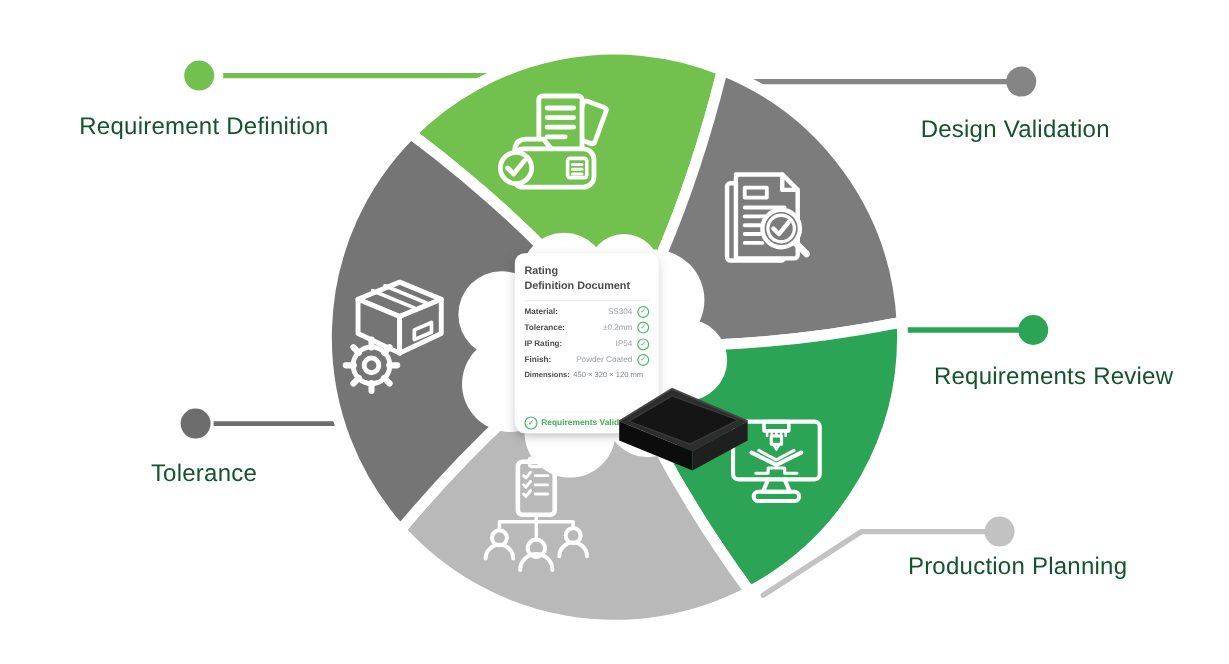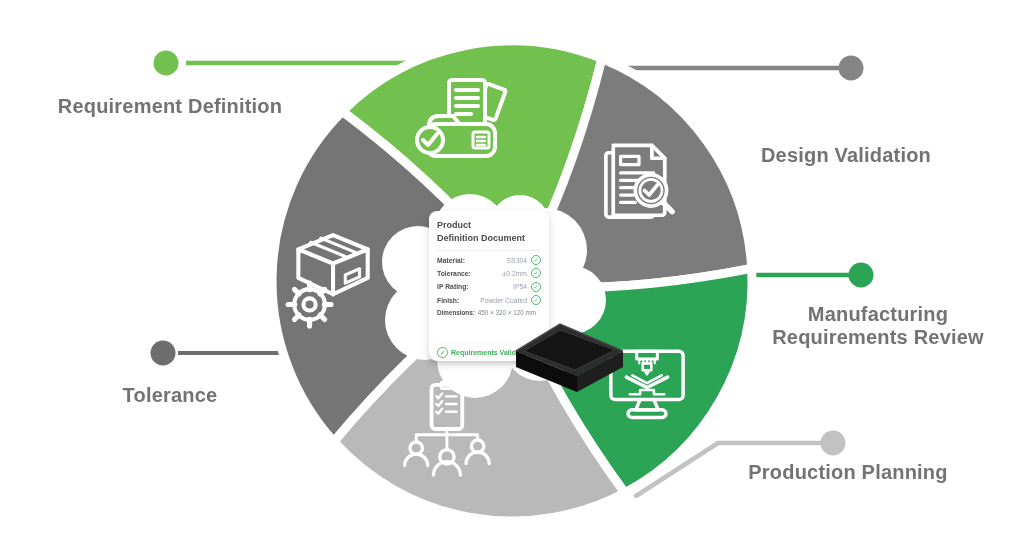--- a/index.html
+++ b/index.html
@@ -1,21 +1,21 @@
 <!DOCTYPE html>
 <html><head>
 <meta charset="utf-8">
 <style>
   html,body{margin:0;padding:0;background:#ffffff;}
   #stage{position:relative;width:1024px;height:553px;background:#ffffff;overflow:hidden;
          font-family:"Liberation Sans",sans-serif;}
   svg{display:block;}
   .layer{position:absolute;left:0;top:0;}
-  .seg-label{position:absolute;text-align:center;color:#737373;font-size:20px;line-height:23px;
-             font-weight:700;letter-spacing:0.2px;}
+  .seg-label{position:absolute;text-align:center;color:#14532d;font-size:20px;line-height:23px;
+             font-weight:400;letter-spacing:0.2px;}
   
   .prd-card{position:absolute;left:429px;top:211px;width:120px;height:150px;background:#fff;
             border-radius:8px;box-shadow:0 3px 9px rgba(0,0,0,0.16);padding:8px 8px 4px 8px;
             box-sizing:border-box;z-index:5;}
   .prd-title{font-size:9px;font-weight:bold;color:#4b4b4b;line-height:13px;}
   .prd-div{border-top:1px solid #ececec;margin:5px 0 4px 0;}
   .prd-row{display:flex;align-items:center;font-size:6.8px;margin:3.4px 0;white-space:nowrap;}
   .prd-row .lbl{font-weight:bold;color:#4d4d4d;}
   .prd-row .val{margin-left:auto;color:#9aa0a6;}
   .prd-row.dims{font-size:6.3px;}
@@ -153,35 +153,34 @@
       <circle cx="540" cy="345" r="36"></circle>
         <circle cx="475" cy="360" r="38"></circle>
       <circle cx="425" cy="320" r="40"></circle>
         <circle cx="418" cy="262" r="36"></circle>
       <circle cx="488" cy="290" r="60"></circle>
     </g>
   </svg>
 
   <div class="seg-label" style="left:25px;top:95px;width:290px;">Requirement Definition</div>
 
-  <div class="seg-label" style="left:736px;top:97px;width:220px;margin-top:47px;">Design Validation</div>
+  <div class="seg-label" style="left:736px;top:97px;width:220px;">Design Validation</div>
 
   <div class="seg-label" style="left:758px;top:303px;width:240px;">
-    <span style="display:block">Manufacturing</span>
     <span style="display:block">Requirements Review</span>
   </div>
 
   <div class="seg-label" style="left:728px;top:461px;width:240px;">Production Planning</div>
 
   <div class="seg-label" style="left:70px;top:384px;width:200px;">
     <span style="display:block">Tolerance</span>
   </div>
 
   <div class="prd-card">
-    <div class="prd-title">Product</div>
+    <div class="prd-title">Rating</div>
     <div class="prd-title">Definition Document</div>
     <div class="prd-div"></div>
 
     <div class="prd-row">
       <span class="lbl">Material:</span>
       <span class="val">SS304</span>
       <span class="chk">✓</span>
     </div>
     <div class="prd-row">
       <span class="lbl">Tolerance:</span>

